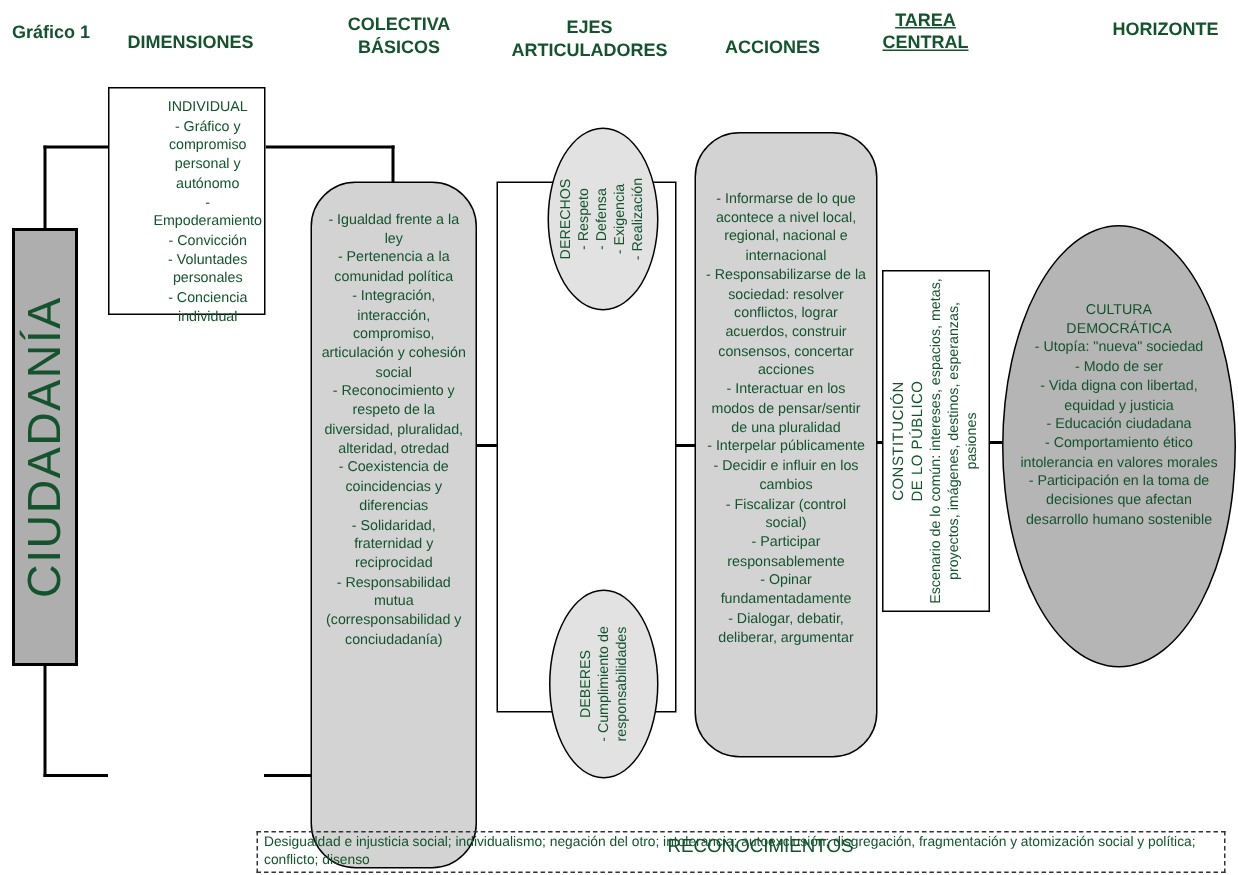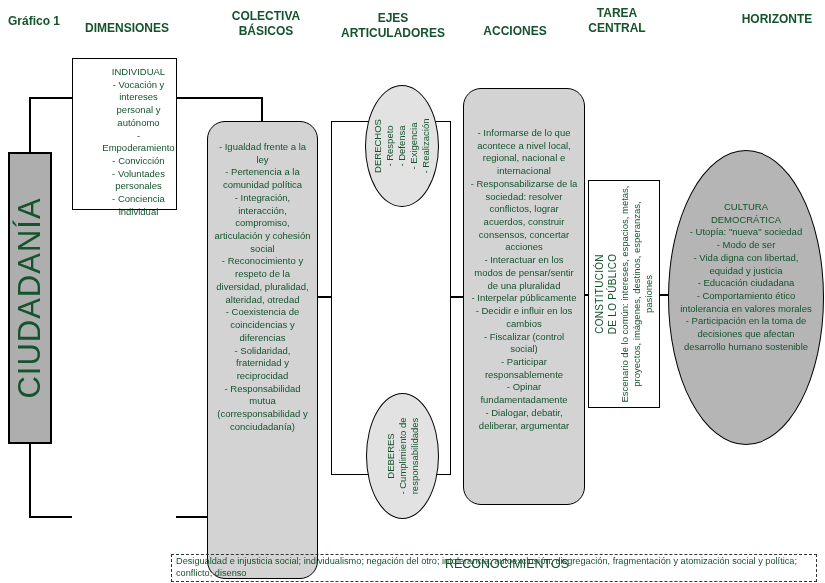--- a/index.html
+++ b/index.html
@@ -12,21 +12,21 @@
     text-align:center; transform:translateX(-50%); white-space:pre-line;
   }
   .hdr-left { position:absolute; font-weight:bold; font-size:12px; }
   .line { position:absolute; background:#000; z-index:1; }
   .loop {
     position:absolute; left:331px; top:121px; width:118px; height:352px;
     border:1.5px solid #000; z-index:1; background:transparent;
   }
   .shape { position:absolute; z-index:2; box-sizing:border-box; }
   .rect-white { background:#ffffff; border:1.5px solid #000; }
-  .round-gray { background:#d3d3d3; border:1.5px solid #000; border-radius:18px; }
+  .round-gray { background:#d3d3d3; border:1.5px solid #000; border-radius:30px; }
   .ellipse { border:1.5px solid #000; border-radius:50%; }
   .small-text { font-size:9.5px; line-height:1.34; text-align:center;padding-left:28px; }
   .rot-outer { position:absolute; z-index:2; }
   .rot-inner {
     position:absolute; left:50%; top:50%;
     transform:translate(-50%,-50%) rotate(-90deg);
     text-align:center;
   }
   .pre { white-space:pre-line; }
   .ciudadania-box {
@@ -61,21 +61,21 @@
 
 <div class="canvas">
 
   <div class="hdr-left" style="left:8px; top:14px;">Gráfico 1</div>
   <div class="hdr" style="left:127px; top:21px;">DIMENSIONES</div>
   <div class="hdr" style="left:266px; top:9px;">COLECTIVA
 BÁSICOS</div>
   <div class="hdr" style="left:393px; top:11px;">EJES
 ARTICULADORES</div>
   <div class="hdr" style="left:515px; top:24px;">ACCIONES</div>
-  <div class="hdr" style="left:617px; top:6px;">TAREA
+  <div class="hdr" style="left:617px; top:6px;text-decoration:underline;">TAREA
 CENTRAL</div>
   <div class="hdr" style="left:741px; top:12px;margin-left:36px;">HORIZONTE</div>
 
   <div class="line" style="left:29px; top:97px; width:2px; height:56px;"></div>
   <div class="line" style="left:29px; top:97px; width:43px; height:2px;"></div>
   <div class="line" style="left:177px; top:97px; width:86px; height:2px;"></div>
   <div class="line" style="left:261px; top:97px; width:2px; height:26px;"></div>
   <div class="line" style="left:29px; top:443px; width:2px; height:75px;"></div>
   <div class="line" style="left:29px; top:516px; width:43px; height:2px;"></div>
   <div class="line" style="left:176px; top:516px; width:87px; height:2px;"></div>
@@ -86,21 +86,21 @@
   <div class="line" style="left:583px; top:294px; width:7px; height:2px;"></div>
   <div class="line" style="left:658px; top:294px; width:12px; height:2px;"></div>
 
   <div class="shape rot-outer ciudadania-box">
     <div class="rot-inner ciudadania-text">CIUDADANÍA</div>
   </div>
 
   <div class="shape rect-white small-text individual-box">
     <div>INDIVIDUAL</div>
     <div>
-        <div>- Vocación y intereses personal y autónomo</div>
+        <div>- Gráfico y compromiso personal y autónomo</div>
         <div>- Empoderamiento</div>
         <div>- Convicción</div>
         <div>- Voluntades personales</div>
         <div>- Conciencia individual</div>
       </div>
   </div>
 
 
   <div class="shape round-gray small-text sentidos-box">
     <div>

